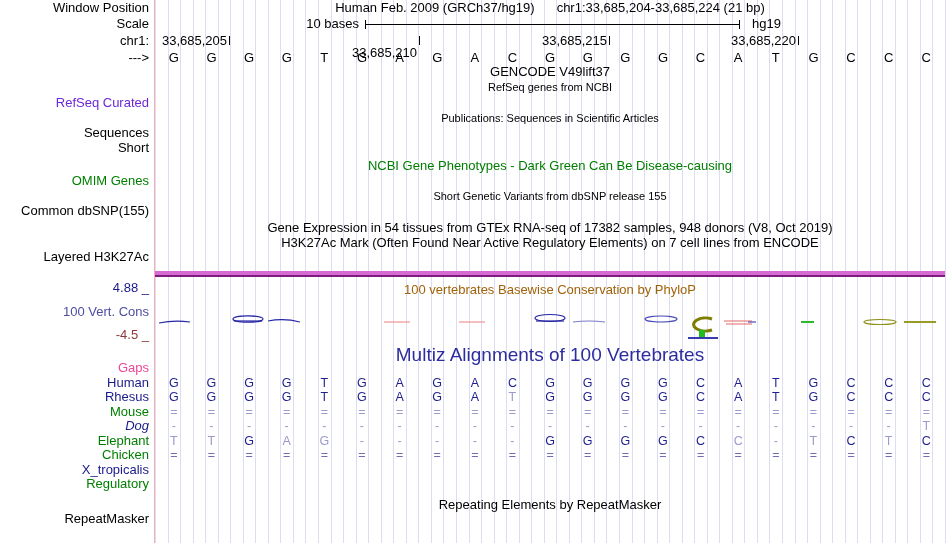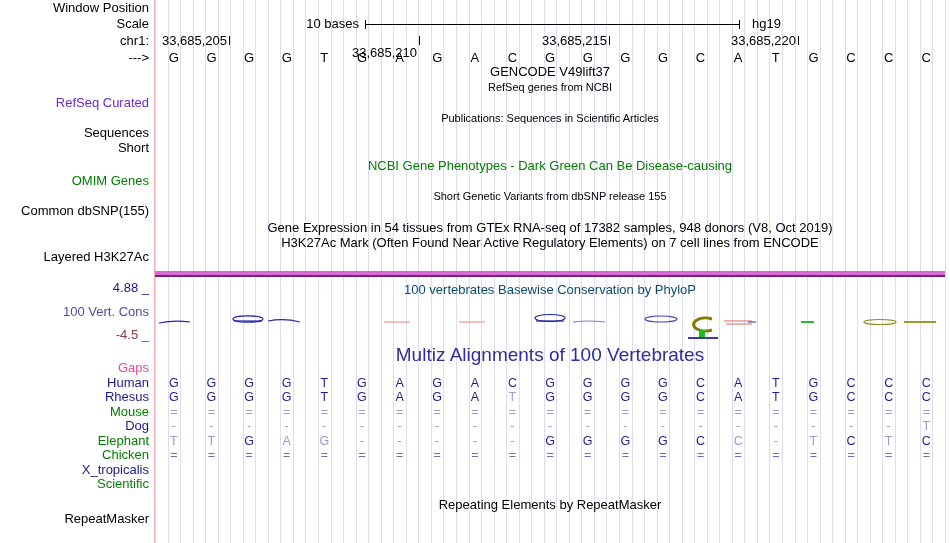--- a/index.html
+++ b/index.html
@@ -25,20 +25,24 @@
   svg{position:absolute;left:0;top:0;}
 </style>
 </head>
 <body>
 
 <div id="browser">
 
   <div class="grid"></div>
   <div class="leftline"></div>
 
+  <div class="hdr">
+    <span>Human Feb. 2009 (GRCh37/hg19)</span>
+    <span>chr1:33,685,204-33,685,224 (21 bp)</span>
+  </div>
 
   <div class="num" style="right:591px;top:17px;">10 bases</div>
   <div class="hline" style="left:365px;top:24px;width:374px;"></div>
   <div class="tickline" style="left:365px;top:20px;height:9px;"></div>
   <div class="tickline" style="left:739px;top:20px;height:9px;"></div>
   <div class="num" style="left:752px;top:17px;">hg19</div>
 
   <div id="ruler">
       <div class="tickline" style="left: 229px; top: 36px; height: 9px;"></div>
       <div class="num" style="right: 723px; top: 34px;">33,685,205</div>
@@ -92,21 +96,21 @@
     </div>
 
   <div id="centertexts">
       <div class="ctr" style="top: 65px; font-size: 13px; color: rgb(0, 0, 0);">GENCODE V49lift37</div>
       <div class="ctr" style="top: 81px; font-size: 11px; color: rgb(0, 0, 0);">RefSeq genes from NCBI</div>
       <div class="ctr" style="top: 112px; font-size: 11px; color: rgb(0, 0, 0);">Publications: Sequences in Scientific Articles</div>
       <div class="ctr" style="top: 159px; font-size: 13px; color: rgb(0, 126, 0);">NCBI Gene Phenotypes - Dark Green Can Be Disease-causing</div>
       <div class="ctr" style="top: 190px; font-size: 11px; color: rgb(0, 0, 0);">Short Genetic Variants from dbSNP release 155</div>
       <div class="ctr" style="top: 221px; font-size: 13px; color: rgb(0, 0, 0);">Gene Expression in 54 tissues from GTEx RNA-seq of 17382 samples, 948 donors (V8, Oct 2019)</div>
       <div class="ctr" style="top: 236px; font-size: 13px; color: rgb(0, 0, 0);">H3K27Ac Mark (Often Found Near Active Regulatory Elements) on 7 cell lines from ENCODE</div>
-      <div class="ctr" style="top: 283px; font-size: 13px; color: #0c4a6e;">100 vertebrates Basewise Conservation by PhyloP</div>
+      <div class="ctr" style="top: 283px; font-size: 13px; color: #a16207;">100 vertebrates Basewise Conservation by PhyloP</div>
       <div class="ctr" style="top: 348px; font-size: 19px; color: rgb(45, 45, 160);">Multiz Alignments of 100 Vertebrates</div>
       <div class="ctr" style="top: 498px; font-size: 13px; color: rgb(0, 0, 0);">Repeating Elements by RepeatMasker</div>
     </div>
 
   <div class="pinkbar"></div>
   <div class="purpbar"></div>
 
   <svg width="950" height="543">
     <g fill="none" stroke-width="1.2">
       <path d="M159 323 q15 -3 31 -1" stroke="#2525a5"></path>
@@ -221,21 +225,21 @@
         <span style="color: rgb(154, 154, 204);">=</span>
         <span style="color: rgb(154, 154, 204);">=</span>
         <span style="color: rgb(154, 154, 204);">=</span>
         <span style="color: rgb(154, 154, 204);">=</span>
         <span style="color: rgb(154, 154, 204);">=</span>
         <span style="color: rgb(154, 154, 204);">=</span>
         <span style="color: rgb(154, 154, 204);">=</span>
         <span style="color: rgb(154, 154, 204);">=</span>
         <span style="color: rgb(154, 154, 204);">=</span>
       </div>
-      <div class="lbl" style="top: 419.2px; color: rgb(26, 26, 140);">Dog</div>
+      <div class="lbl" style="top: 419.2px; color: rgb(26, 26, 140); font-style: italic;">Dog</div>
       <div class="alnrow" style="top: 419.2px;">
         <span style="color: rgb(154, 154, 204);">-</span>
         <span style="color: rgb(154, 154, 204);">-</span>
         <span style="color: rgb(154, 154, 204);">-</span>
         <span style="color: rgb(154, 154, 204);">-</span>
         <span style="color: rgb(154, 154, 204);">-</span>
         <span style="color: rgb(154, 154, 204);">-</span>
         <span style="color: rgb(154, 154, 204);">-</span>
         <span style="color: rgb(154, 154, 204);">-</span>
         <span style="color: rgb(154, 154, 204);">-</span>
@@ -317,21 +321,21 @@
         <span style="color: rgb(0, 0, 0);"></span>
         <span style="color: rgb(0, 0, 0);"></span>
         <span style="color: rgb(0, 0, 0);"></span>
         <span style="color: rgb(0, 0, 0);"></span>
         <span style="color: rgb(0, 0, 0);"></span>
         <span style="color: rgb(0, 0, 0);"></span>
         <span style="color: rgb(0, 0, 0);"></span>
         <span style="color: rgb(0, 0, 0);"></span>
         <span style="color: rgb(0, 0, 0);"></span>
       </div>
-      <div class="lbl" style="top: 477.4px; color: rgb(0, 126, 0);">Scientific</div>
+      <div class="lbl" style="top: 477.4px; color: rgb(0, 126, 0);">Regulatory</div>
       <div class="alnrow" style="top: 477.4px;">
         <span style="color: rgb(0, 0, 0);"></span>
         <span style="color: rgb(0, 0, 0);"></span>
         <span style="color: rgb(0, 0, 0);"></span>
         <span style="color: rgb(0, 0, 0);"></span>
         <span style="color: rgb(0, 0, 0);"></span>
         <span style="color: rgb(0, 0, 0);"></span>
         <span style="color: rgb(0, 0, 0);"></span>
         <span style="color: rgb(0, 0, 0);"></span>
         <span style="color: rgb(0, 0, 0);"></span>

